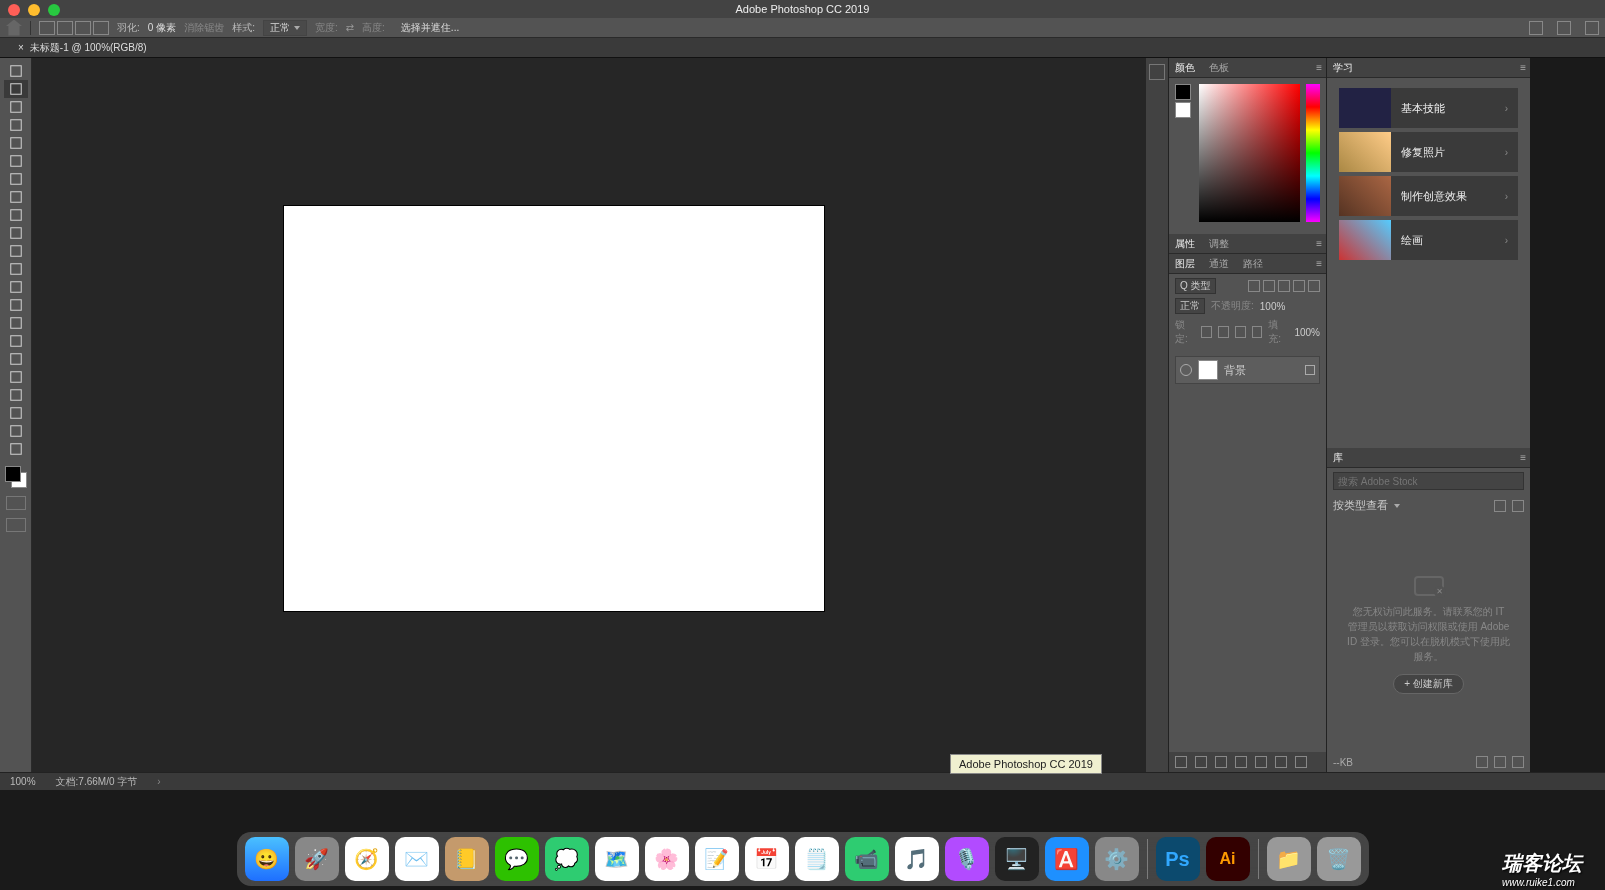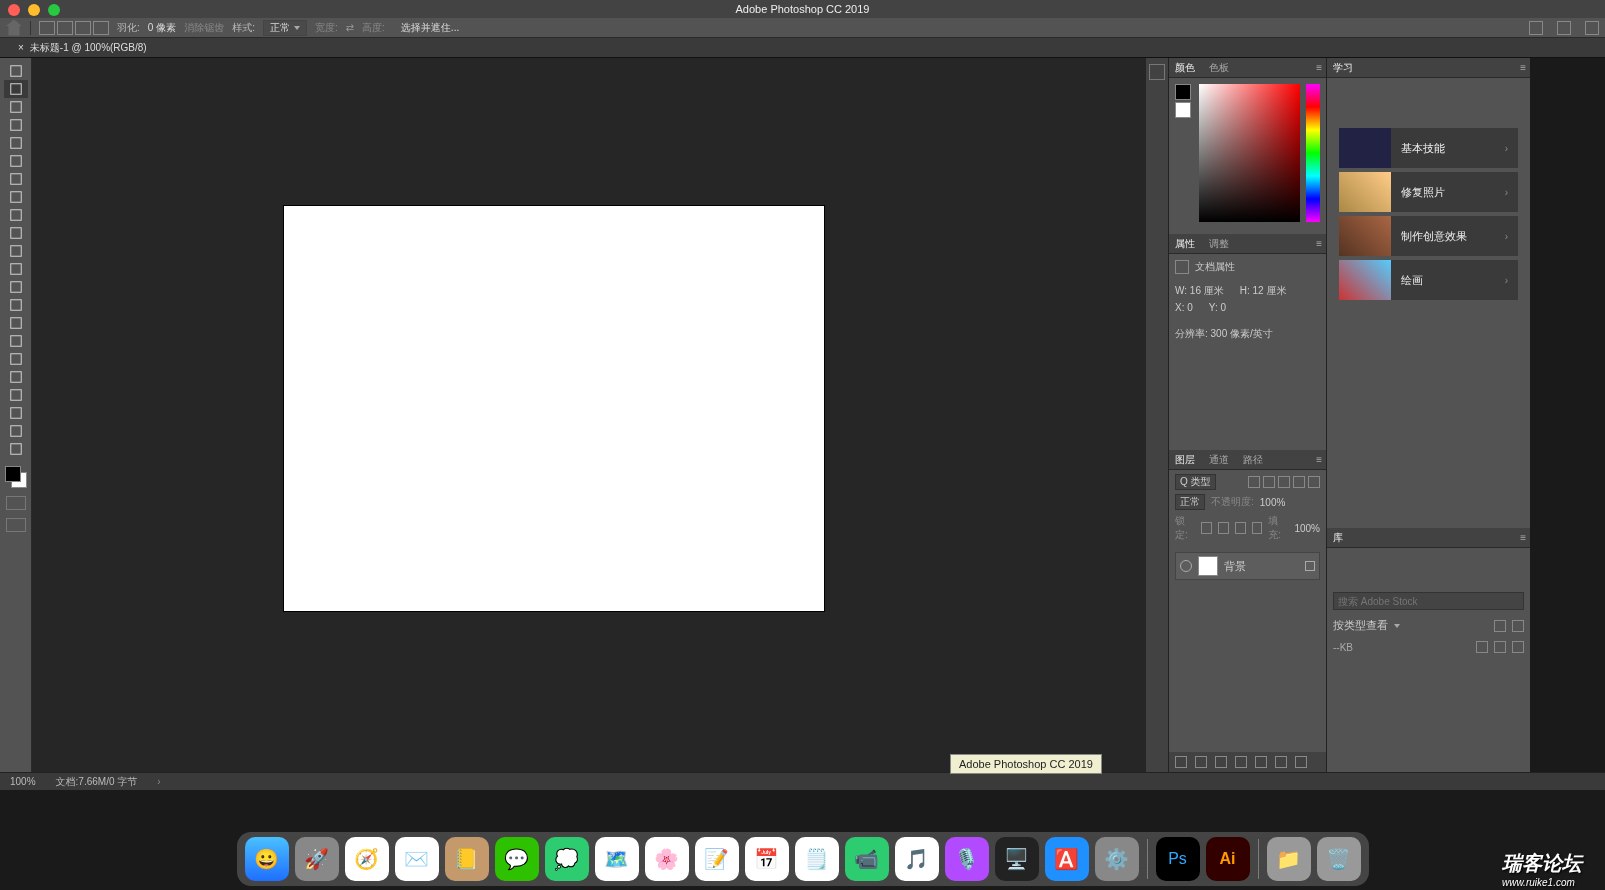--- a/index.html
+++ b/index.html
@@ -48,21 +48,21 @@
 
 
 .rightcol { width:459px; display:flex; }
 
 
 .iconstrip { width:22px; background:#424242; padding-top:6px; display:flex; flex-direction:column; align-items:center; }
 .iconstrip .si { width:16px; height:16px; margin-bottom:4px; border:1px solid #777; }
 
 
 .pgrp1 { width:158px; background:#535353; display:flex; flex-direction:column; border-left:1px solid #222; }
-.pgrp2 { width:204px; background:#535353; display:flex; flex-direction:column; border-left:1px solid #222;gap:40px; }
+.pgrp2 { width:204px; background:#535353; display:flex; flex-direction:column; border-left:1px solid #222; }
 
 .ptabs { height:20px; background:#424242; display:flex; align-items:center; font-size:10px; padding:0 4px; gap:10px; color:#aaa; border-bottom:1px solid #2a2a2a; }
 .ptabs .pt { cursor:pointer; padding:0 2px; }
 .ptabs .pt.on { color:#eee; }
 .ptabs .pmenu { margin-left:auto; color:#aaa; cursor:pointer; }
 
 .pbody { flex:0 0 auto; padding:6px; font-size:10px; color:#ccc; }
 
 
 .colorpanel { height:156px; display:flex; gap:6px; }
@@ -322,37 +322,20 @@
           </div>
         <div class="colorfield"></div>
         <div class="huebar"></div>
       </div>
 
       <div class="ptabs">
         <span class="pt on">属性</span>
         <span class="pt">调整</span>
         <span class="pmenu">≡</span>
       </div>
-      <div class="pbody props">
-        <div style="display:flex;align-items:center;gap:6px;margin-bottom:8px">
-            <div style="width:14px;height:14px;border:1px solid #888"></div>
-            <span>文档属性</span>
-          </div>
-        <div class="proprow">
-            <span>W: 16 厘米</span>
-            <span>H: 12 厘米</span>
-          </div>
-        <div class="proprow">
-            <span>X: 0</span>
-            <span>Y: 0</span>
-          </div>
-        <div class="proprow" style="margin-top:10px">
-            <span>分辨率: 300 像素/英寸</span>
-          </div>
-      </div>
 
       <div class="ptabs">
         <span class="pt on">图层</span>
         <span class="pt">通道</span>
         <span class="pt">路径</span>
         <span class="pmenu">≡</span>
       </div>
       <div class="layerspanel" style="display:flex;flex-direction:column;flex:1">
         <div class="layerctl">
           <div class="row">
@@ -434,20 +417,25 @@
       </div>
       <div class="libpanel">
         <div class="libsearch"><input placeholder="搜索 Adobe Stock" style=""></div>
         <div class="libdd">
             <span>按类型查看</span>
             <span class="arrow"></span>
           <div style="margin-left:auto;display:flex;gap:6px">
             <div class="lbi"></div>
             <div class="lbi"></div>
           </div>
+        </div>
+        <div class="libempty">
+          <div class="ico"></div>
+          <div>您无权访问此服务。请联系您的 IT 管理员以获取访问权限或使用 Adobe ID 登录。您可以在脱机模式下使用此服务。</div>
+          <button>+ 创建新库</button>
         </div>
         <div class="libftr">
           <span>--KB</span>
           <div class="icos">
             <div class="lbi"></div>
             <div class="lbi"></div>
             <div class="lbi"></div>
           </div>
         </div>
       </div>
@@ -478,21 +466,21 @@
     <div class="dapp" style="background: rgb(255, 255, 255);">📝</div>
     <div class="dapp" style="background: rgb(255, 255, 255);">📅</div>
     <div class="dapp" style="background: rgb(255, 255, 255);">🗒️</div>
     <div class="dapp" style="background: rgb(46, 204, 113);">📹</div>
     <div class="dapp" style="background: rgb(255, 255, 255);">🎵</div>
     <div class="dapp" style="background: rgb(178, 75, 255);">🎙️</div>
     <div class="dapp" style="background: rgb(34, 34, 34);">🖥️</div>
     <div class="dapp" style="background: rgb(30, 144, 255);">🅰️</div>
     <div class="dapp" style="background: rgb(136, 136, 136);">⚙️</div>
     <div class="dsep"></div>
-    <div class="dapp" style="background: #000000; color: rgb(49, 168, 255); font-weight: normal; font-size: 16px;">Ps</div>
+    <div class="dapp" style="background: #0c4a6e; color: rgb(49, 168, 255); font-weight: bold; font-size: 20px;">Ps</div>
     <div class="dapp" style="background: rgb(51, 0, 0); color: rgb(255, 154, 0); font-weight: bold; font-size: 16px;">Ai</div>
     <div class="dsep"></div>
     <div class="dapp" style="background: rgb(153, 153, 153);">📁</div>
     <div class="dapp" style="background: rgb(153, 153, 153);">🗑️</div>
   </div>
 
 <div class="wm">
   <span>瑞客论坛</span><small>www.ruike1.com</small>
 </div>
 

